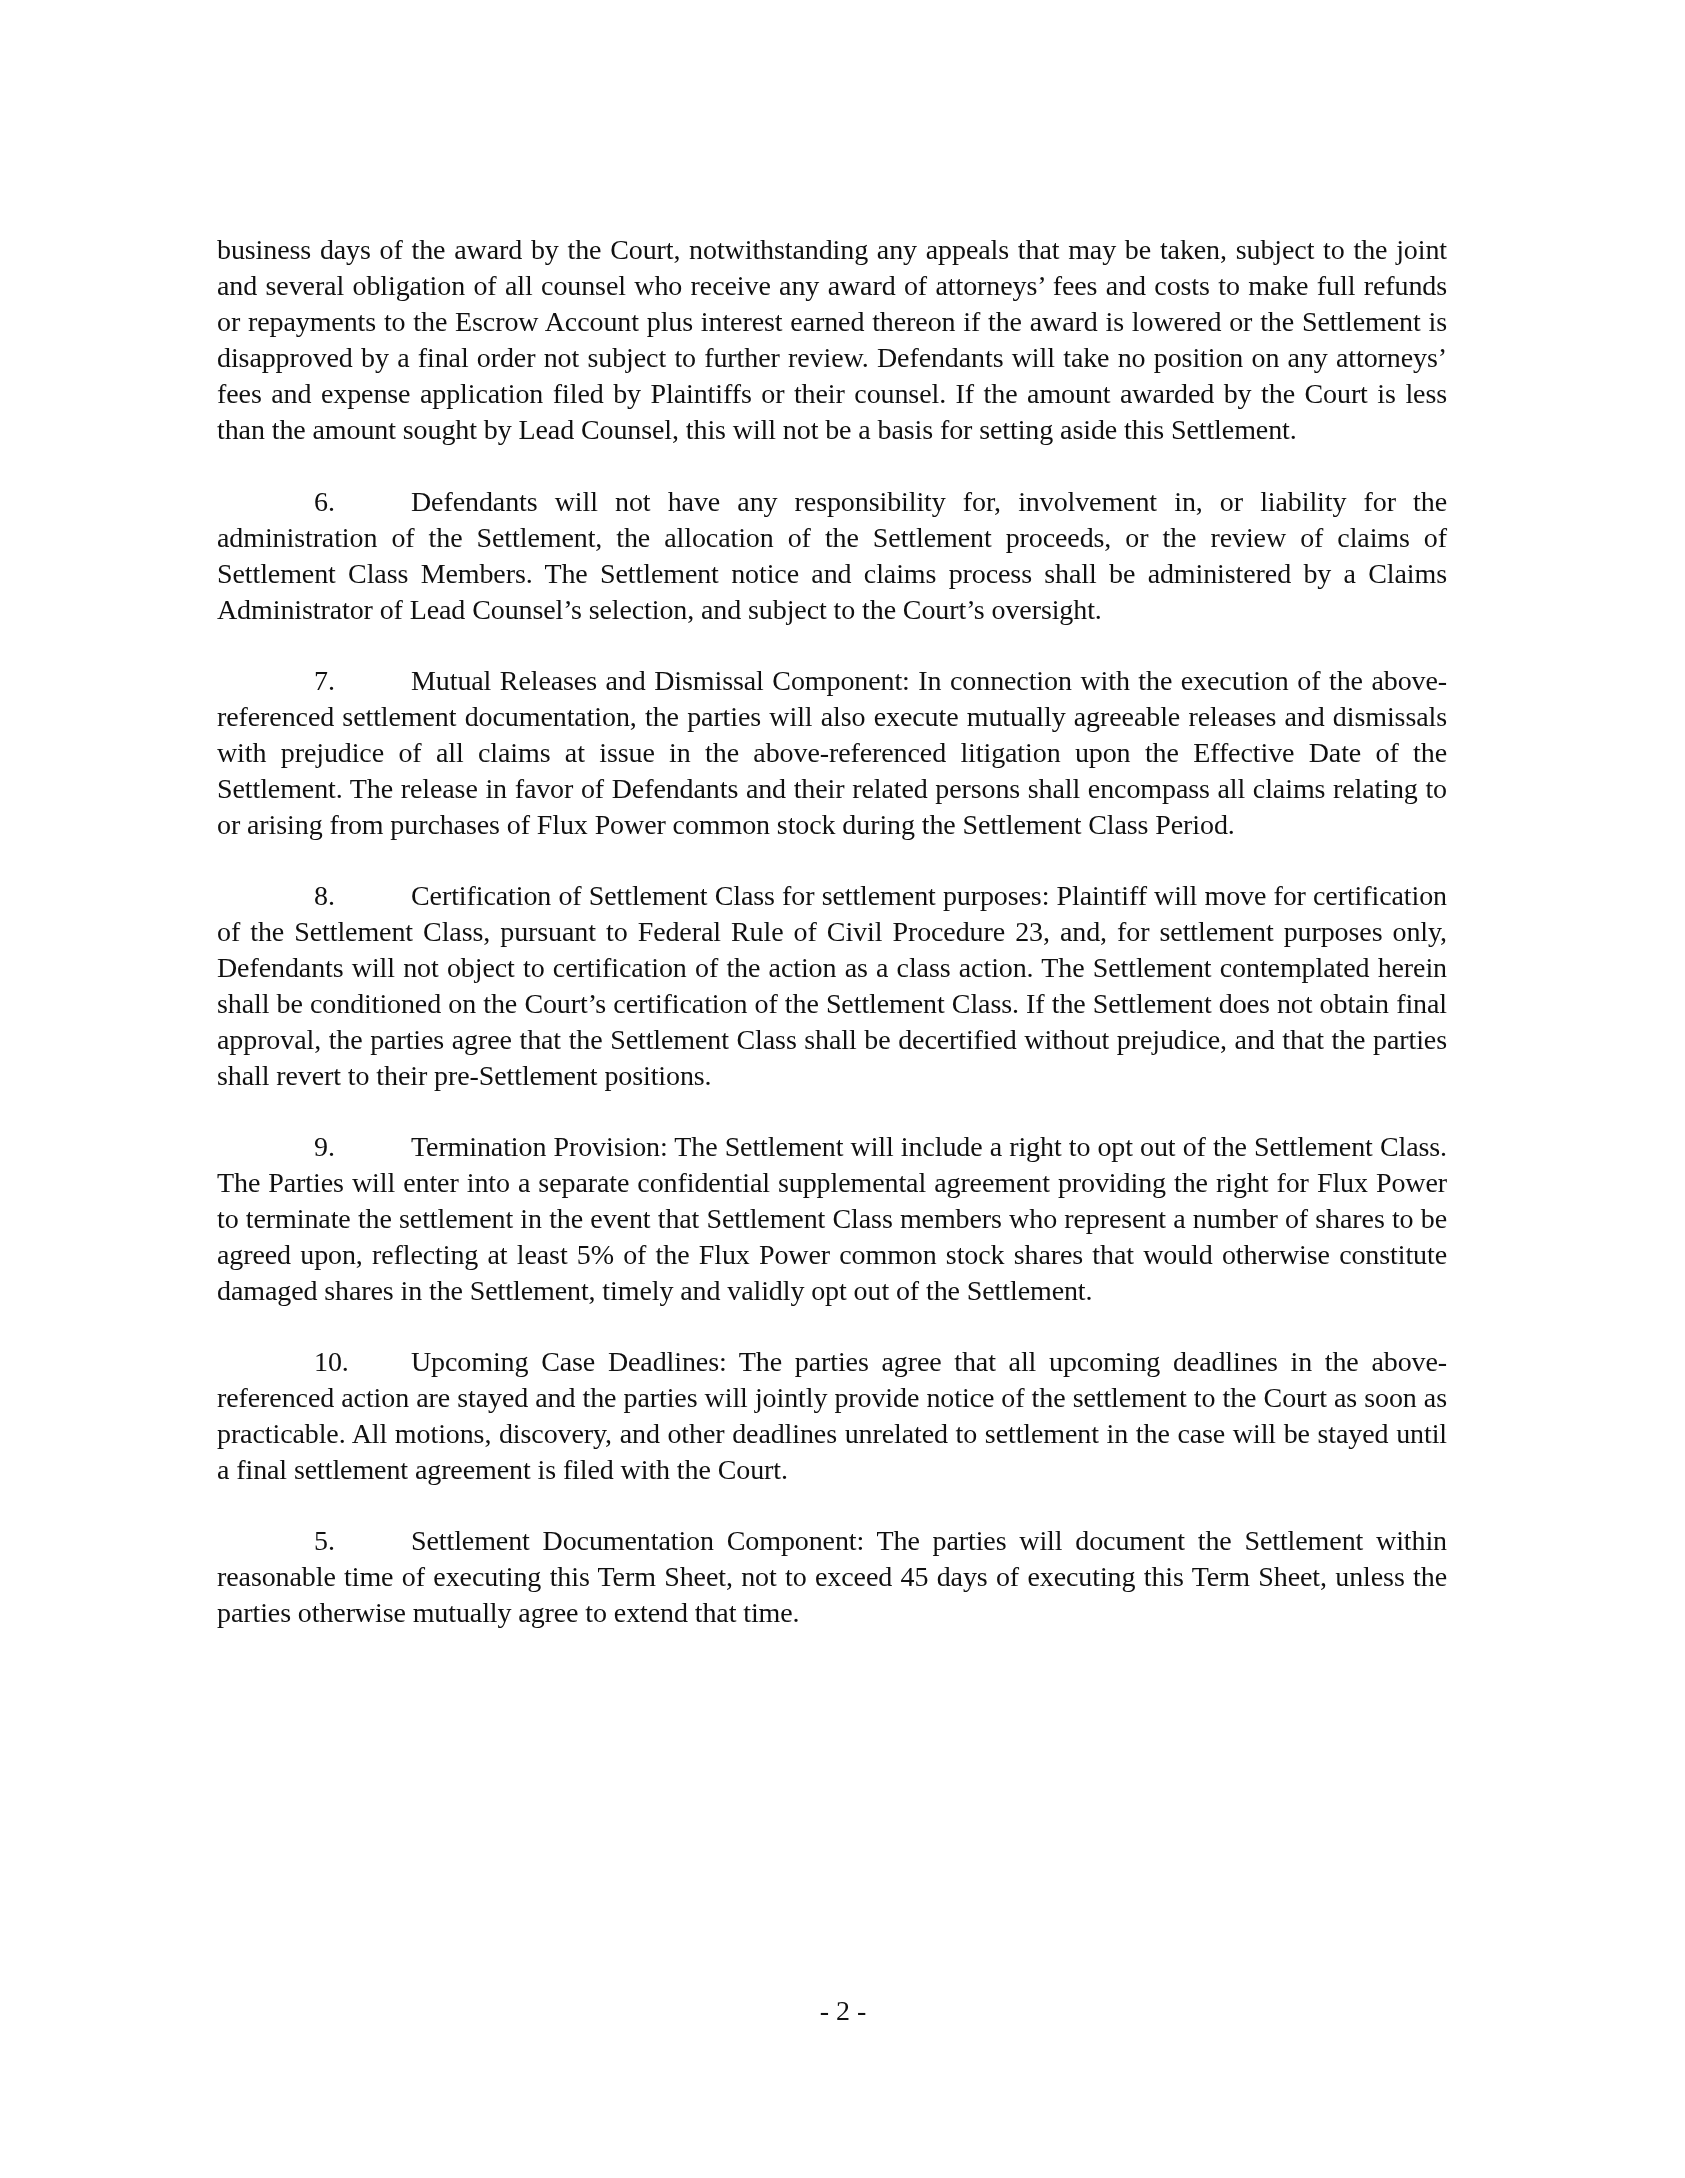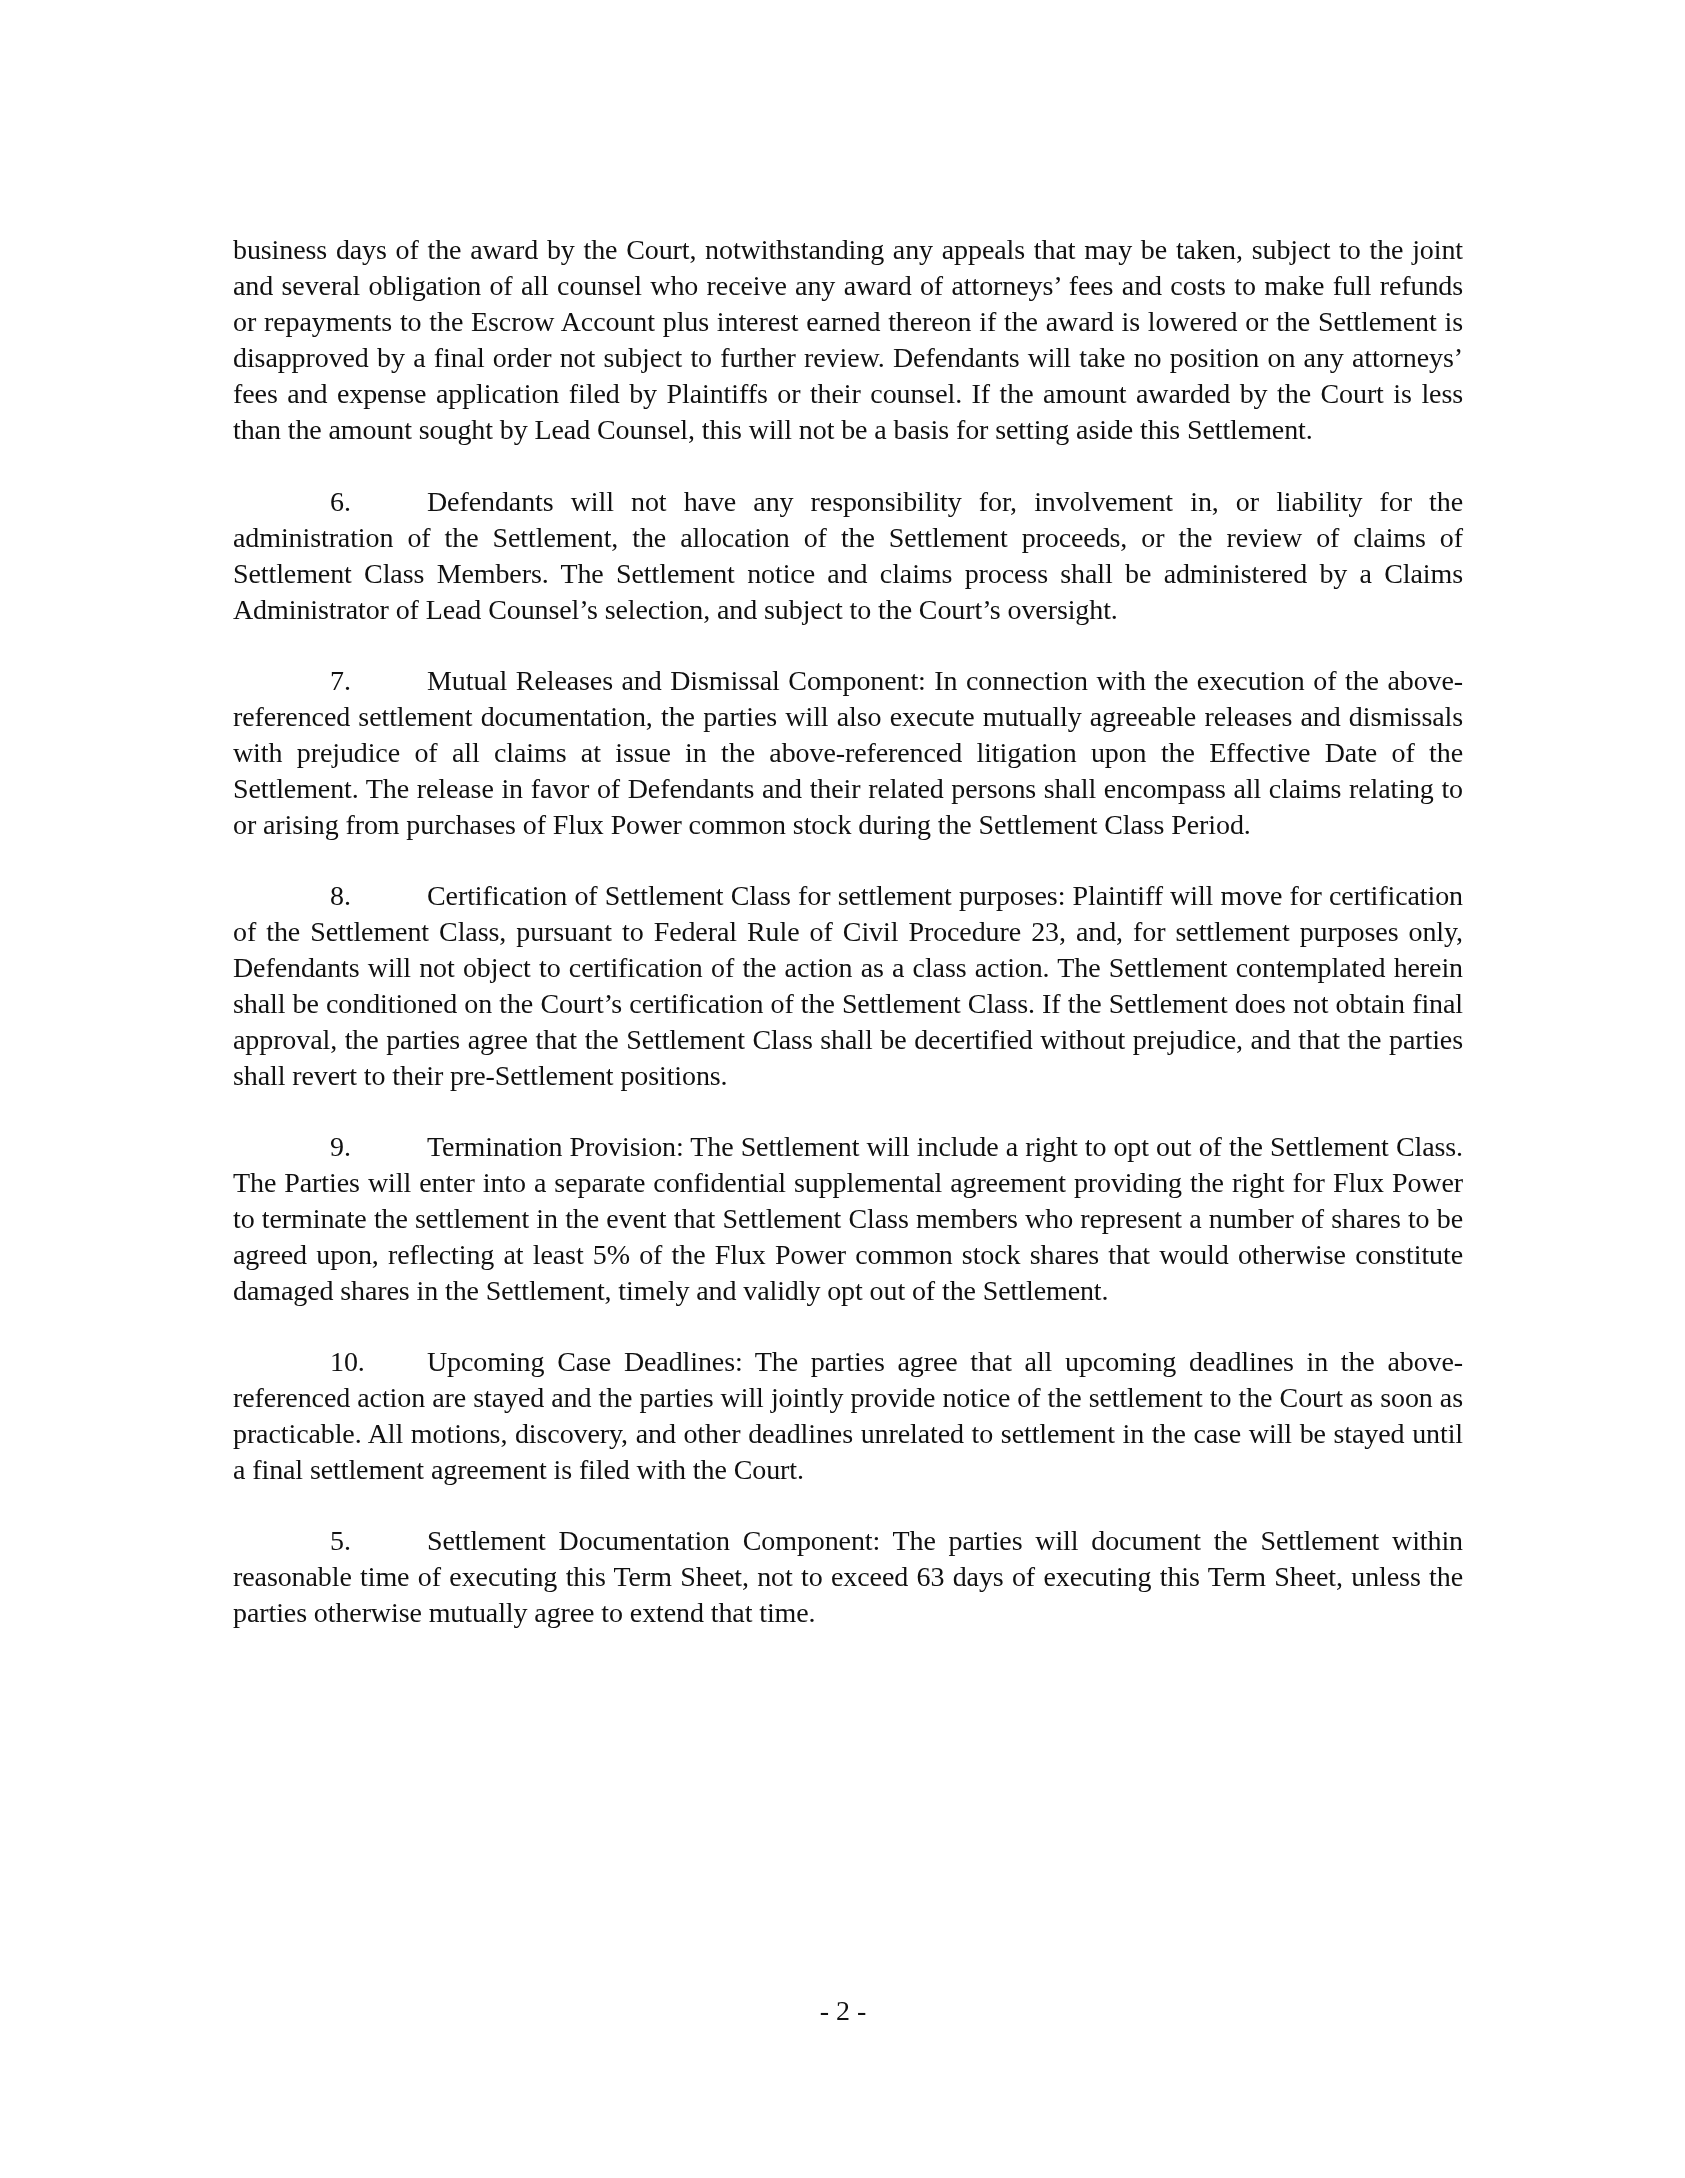--- a/index.html
+++ b/index.html
@@ -10,21 +10,21 @@
     body {
       width: 1686px;
       height: 2178px;
       position: relative;
       overflow: hidden;
       font-family: "Liberation Serif", "DejaVu Serif", serif;
       color: #111111;
     }
     .page {
       position: absolute;
-      left: 233px;
+      left: 217px;
       top: 232px;
       width: 1230px;
     }
     .para {
       font-size: 28px;
       line-height: 36px;
       text-align: justify;
       margin: 0 0 35px 0;
       letter-spacing: -0.1px;
     }
@@ -73,18 +73,18 @@
 
   <p class="para">
     <span class="num">9.</span><span>Termination Provision: The Settlement will include a right to opt out of the Settlement Class. The Parties will enter into a separate confidential supplemental agreement providing the right for Flux Power to terminate the settlement in the event that Settlement Class members who represent a number of shares to be agreed upon, reflecting at least 5% of the Flux Power common stock shares that would otherwise constitute damaged shares in the Settlement, timely and validly opt out of the Settlement.</span>
   </p>
 
   <p class="para">
     <span class="num two">10.</span><span>Upcoming Case Deadlines: The parties agree that all upcoming deadlines in the above-referenced action are stayed and the parties will jointly provide notice of the settlement to the Court as soon as practicable. All motions, discovery, and other deadlines unrelated to settlement in the case will be stayed until a final settlement agreement is filed with the Court.</span>
   </p>
 
   <p class="para">
-    <span class="num two">5.</span><span>Settlement Documentation Component: The parties will document the Settlement within reasonable time of executing this Term Sheet, not to exceed 63 days of executing this Term Sheet, unless the parties otherwise mutually agree to extend that time.</span>
+    <span class="num two">5.</span><span>Settlement Documentation Component: The parties will document the Settlement within reasonable time of executing this Term Sheet, not to exceed 45 days of executing this Term Sheet, unless the parties otherwise mutually agree to extend that time.</span>
   </p>
 </div>
 
 <div class="page-number">- 2 -</div>
 
 
 </body></html>

